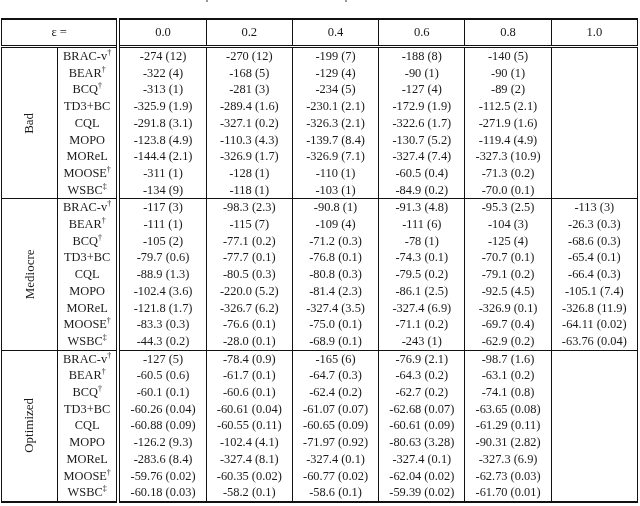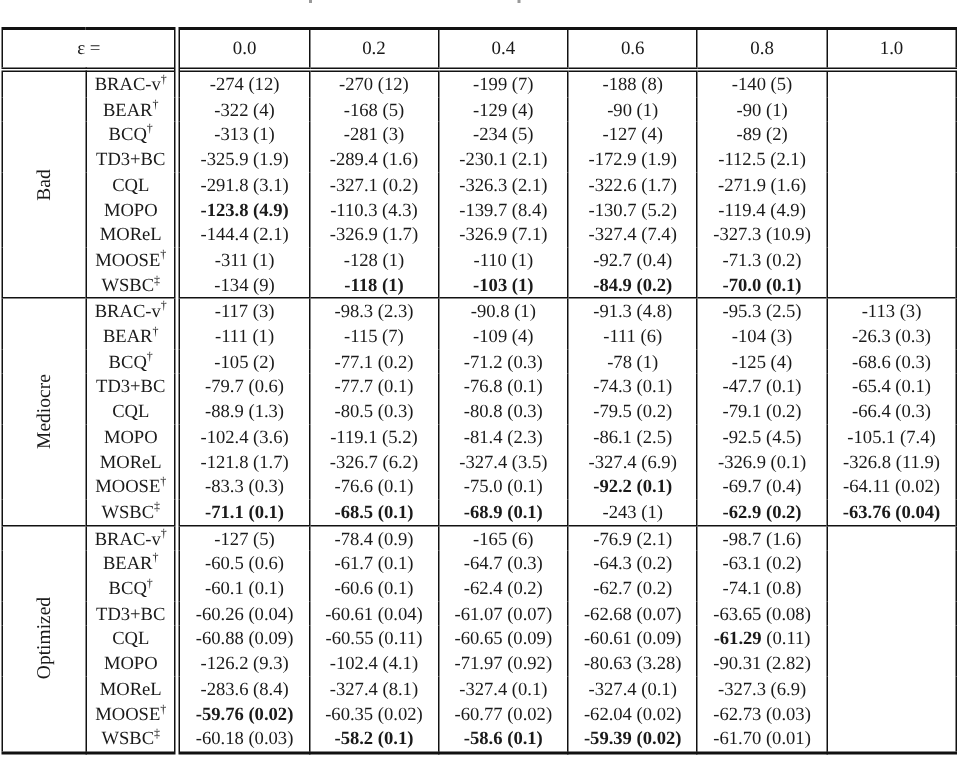--- a/index.html
+++ b/index.html
@@ -24,21 +24,21 @@
   }
   .group-label span {
     display: inline-block; transform: rotate(-90deg); white-space: nowrap;
     font-size: 13px;
   }
   td.method { width: 62px; text-align: center; margin-left: 44px; }
   td.val { width: 100px; }
   td.lastcol { width: 88px; }
   tr.group-start td { border-top: 1.5px solid #111; }
   tbody tr td { height: 16.7px; }
-  b { font-weight: bold; }
+  b { font-weight: normal; }
   sup { font-size: 8px; line-height: 0; vertical-align: 5px; }
 </style>
 </head>
 <body>
 
 <div class="toptick" style="left:206px;"></div>
 <div class="toptick" style="left:345px;"></div>
 
 <table class="results">
   <thead>
@@ -109,21 +109,21 @@
         <td class="val"><span>-326.9 (1.7)</span></td>
         <td class="val"><span>-326.9 (7.1)</span></td>
         <td class="val"><span>-327.4 (7.4)</span></td>
         <td class="val"><span>-327.3 (10.9)</span></td>
       </tr>
       <tr>
         <td class="method"><span>MOOSE</span><sup>†</sup></td>
         <td class="val dbl-left"><span>-311 (1)</span></td>
         <td class="val"><span>-128 (1)</span></td>
         <td class="val"><span>-110 (1)</span></td>
-        <td class="val"><span>-92.7 (0.4)</span></td>
+        <td class="val"><span>-60.5 (0.4)</span></td>
         <td class="val"><span>-71.3 (0.2)</span></td>
       </tr>
       <tr>
         <td class="method"><span>WSBC</span><sup>‡</sup></td>
         <td class="val dbl-left"><span>-134 (9)</span></td>
         <td class="val"><b>-118 (1)</b></td>
         <td class="val"><b>-103 (1)</b></td>
         <td class="val"><b>-84.9 (0.2)</b></td>
         <td class="val"><b>-70.0 (0.1)</b></td>
       </tr>
@@ -154,63 +154,63 @@
         <td class="val"><span>-78 (1)</span></td>
         <td class="val"><span>-125 (4)</span></td>
         <td class="val"><span>-68.6 (0.3)</span></td>
       </tr>
       <tr>
         <td class="method"><span>TD3+BC</span></td>
         <td class="val dbl-left"><span>-79.7 (0.6)</span></td>
         <td class="val"><span>-77.7 (0.1)</span></td>
         <td class="val"><span>-76.8 (0.1)</span></td>
         <td class="val"><span>-74.3 (0.1)</span></td>
-        <td class="val"><span>-47.7 (0.1)</span></td>
+        <td class="val"><span>-70.7 (0.1)</span></td>
         <td class="val"><span>-65.4 (0.1)</span></td>
       </tr>
       <tr>
         <td class="method"><span>CQL</span></td>
         <td class="val dbl-left"><span>-88.9 (1.3)</span></td>
         <td class="val"><span>-80.5 (0.3)</span></td>
         <td class="val"><span>-80.8 (0.3)</span></td>
         <td class="val"><span>-79.5 (0.2)</span></td>
         <td class="val"><span>-79.1 (0.2)</span></td>
         <td class="val"><span>-66.4 (0.3)</span></td>
       </tr>
       <tr>
         <td class="method"><span>MOPO</span></td>
         <td class="val dbl-left"><span>-102.4 (3.6)</span></td>
-        <td class="val"><span>-119.1 (5.2)</span></td>
+        <td class="val"><span>-220.0 (5.2)</span></td>
         <td class="val"><span>-81.4 (2.3)</span></td>
         <td class="val"><span>-86.1 (2.5)</span></td>
         <td class="val"><span>-92.5 (4.5)</span></td>
         <td class="val"><span>-105.1 (7.4)</span></td>
       </tr>
       <tr>
         <td class="method"><span>MOReL</span></td>
         <td class="val dbl-left"><span>-121.8 (1.7)</span></td>
         <td class="val"><span>-326.7 (6.2)</span></td>
         <td class="val"><span>-327.4 (3.5)</span></td>
         <td class="val"><span>-327.4 (6.9)</span></td>
         <td class="val"><span>-326.9 (0.1)</span></td>
         <td class="val"><span>-326.8 (11.9)</span></td>
       </tr>
       <tr>
         <td class="method"><span>MOOSE</span><sup>†</sup></td>
         <td class="val dbl-left"><span>-83.3 (0.3)</span></td>
         <td class="val"><span>-76.6 (0.1)</span></td>
         <td class="val"><span>-75.0 (0.1)</span></td>
-        <td class="val"><b>-92.2 (0.1)</b></td>
+        <td class="val"><b>-71.1 (0.2)</b></td>
         <td class="val"><span>-69.7 (0.4)</span></td>
         <td class="val"><span>-64.11 (0.02)</span></td>
       </tr>
       <tr>
         <td class="method"><span>WSBC</span><sup>‡</sup></td>
-        <td class="val dbl-left"><b>-71.1 (0.1)</b></td>
-        <td class="val"><b>-68.5 (0.1)</b></td>
+        <td class="val dbl-left"><b>-44.3 (0.2)</b></td>
+        <td class="val"><b>-28.0 (0.1)</b></td>
         <td class="val"><b>-68.9 (0.1)</b></td>
         <td class="val"><span>-243 (1)</span></td>
         <td class="val"><b>-62.9 (0.2)</b></td>
         <td class="val"><b>-63.76 (0.04)</b></td>
       </tr>
       <tr class="group-start">
         <td class="group-label" rowspan="9"><span>Optimized</span></td>
         <td class="method"><span>BRAC-v</span><sup>†</sup></td>
         <td class="val dbl-left"><span>-127 (5)</span></td>
         <td class="val"><span>-78.4 (0.9)</span></td>

